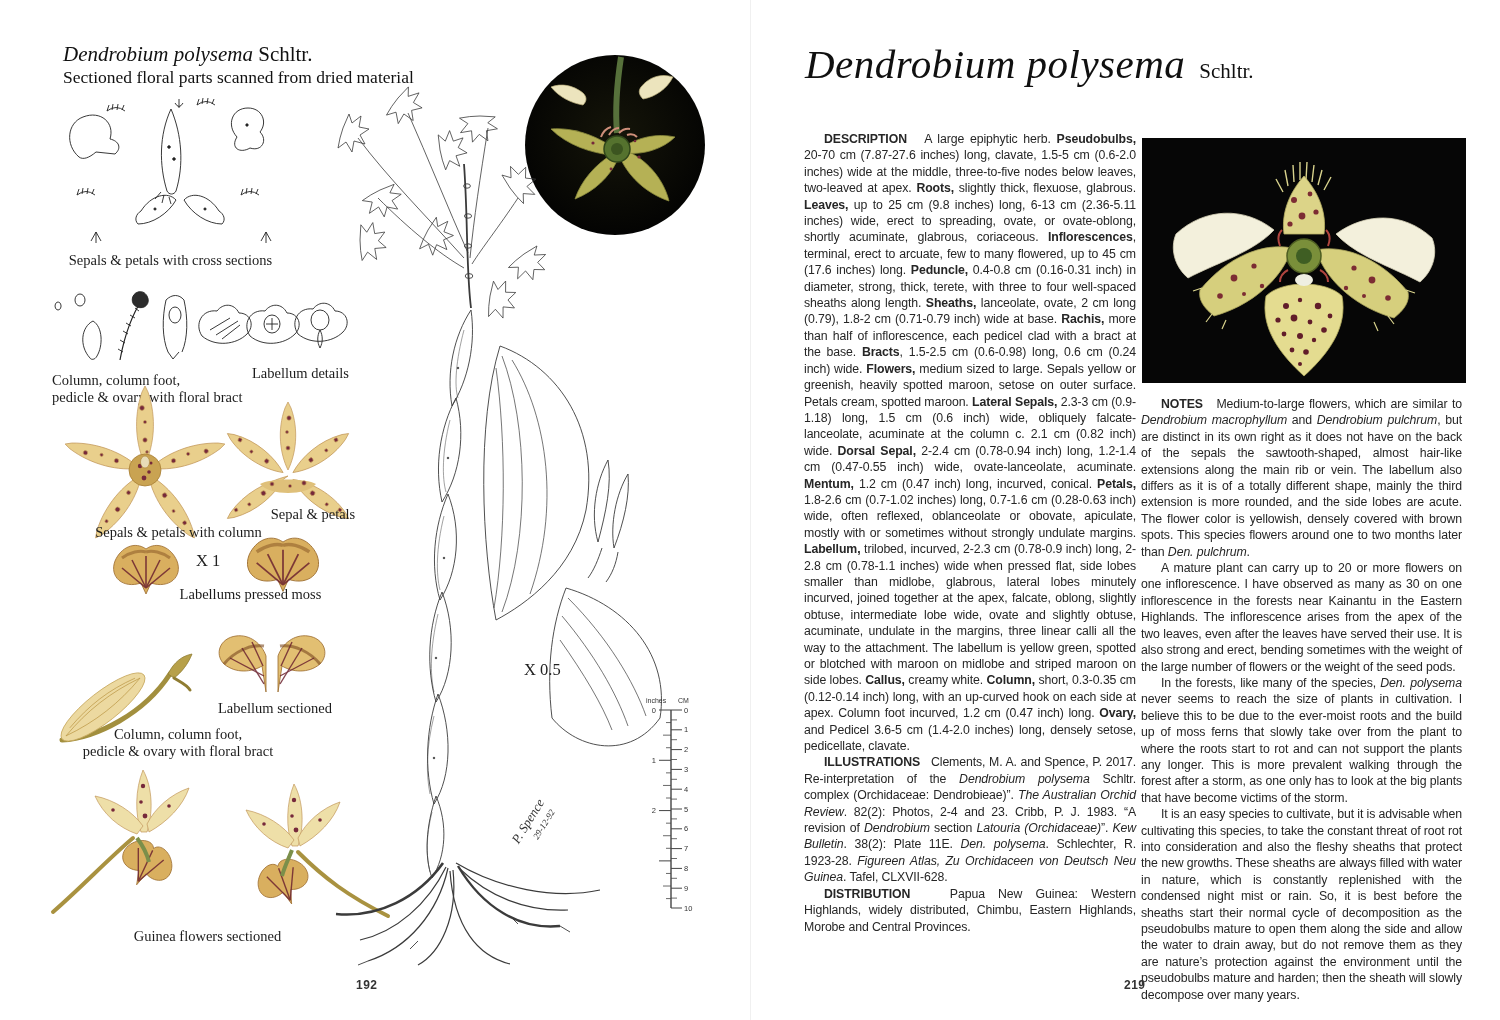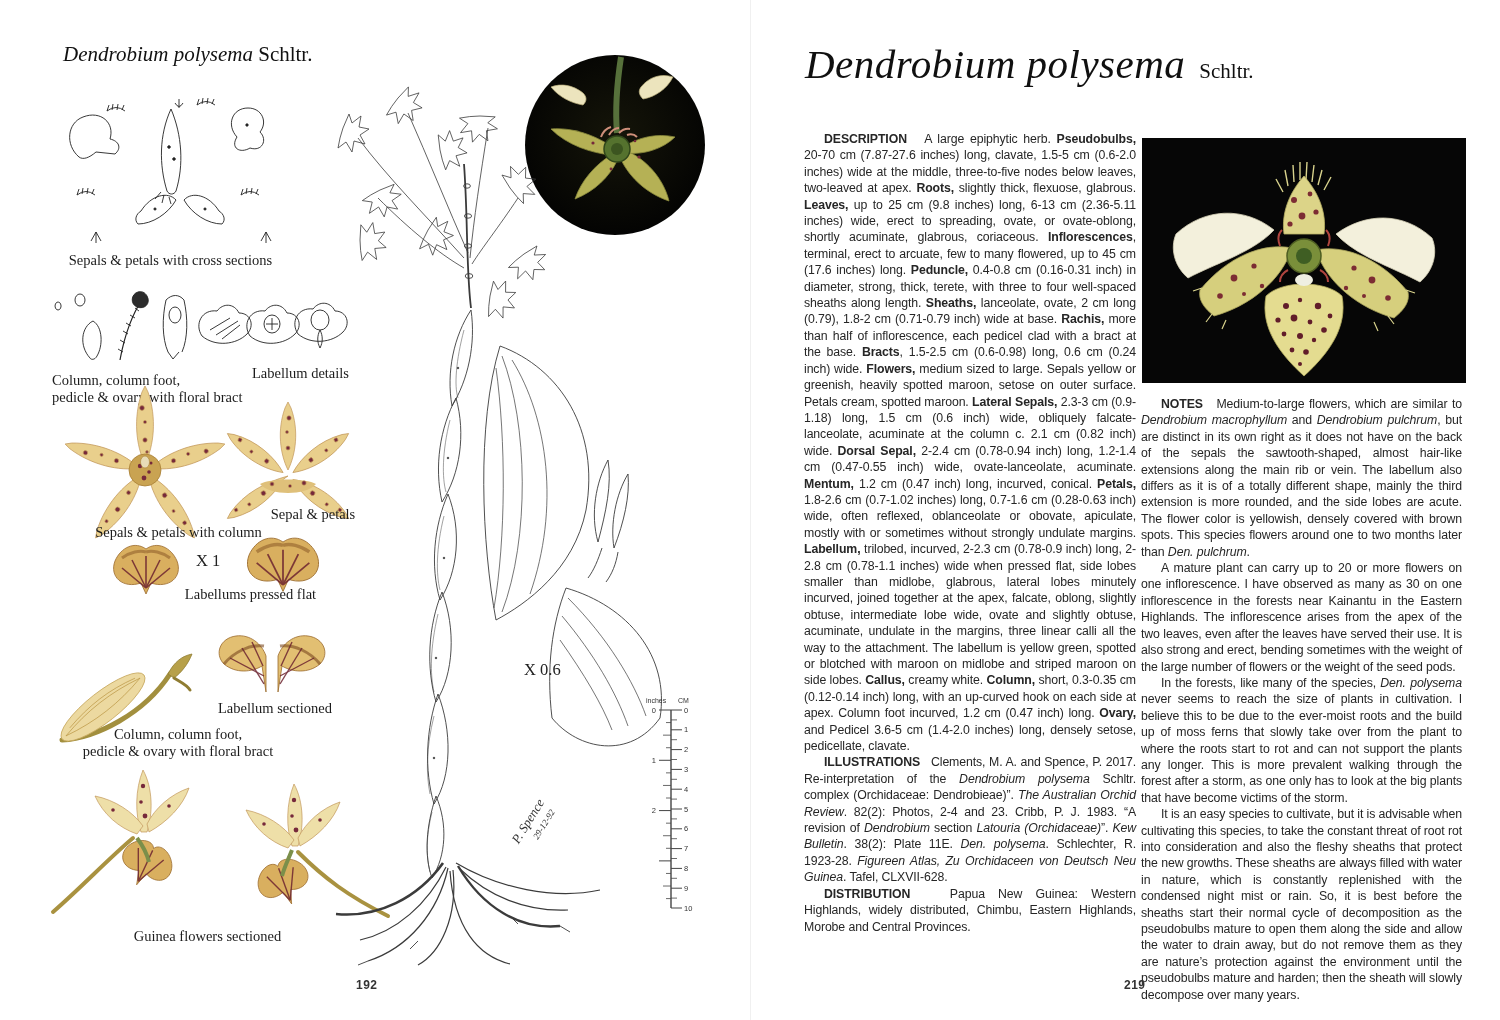--- a/index.html
+++ b/index.html
@@ -39,20 +39,21 @@
 <body>
 
 <div id="book">
 
   <div id="pageL" class="page">
 
     <div class="abs lp-title1" style="left:63px;top:42px;">
       <span class="sp">Dendrobium polysema</span>
       <span> <span>Schltr.</span></span>
     </div>
+    <div class="abs lp-title2" style="left:63px;top:66px;">Sectioned floral parts scanned from dried material</div>
 
     <svg class="abs lineart" style="left:55px;top:95px;" width="250" height="160" viewBox="0 0 250 160">
       <g stroke="#222" fill="none" stroke-width=".9">
         <path d="M24,62 C10,50 12,28 28,22 C46,15 60,28 55,44 C64,46 67,53 60,59 L41,57 C34,63 28,65 24,62 Z"></path>
         <path d="M112,96 C104,70 104,40 116,14 C127,40 129,70 121,96 C119,100 114,100 112,96 Z"></path>
         <circle cx="114" cy="52" r="1.3" fill="#222"></circle>
           <circle cx="119" cy="64" r="1.3" fill="#222"></circle>
         <path d="M106,97 l-6,7 m9,-4 l-2,8 m7,-6 l2,7"></path>
         <path d="M182,42 C171,30 177,13 193,13 C207,13 213,27 205,37 C213,45 207,57 195,53 C185,59 175,53 182,42 Z"></path>
         <circle cx="192" cy="30" r="1.2" fill="#222"></circle>
@@ -203,21 +204,21 @@
       <path d="M36,56 L31,45 C13,51 -1,39 5,23 C11,9 25,3 36,11 C47,3 61,9 67,23 C73,39 59,51 41,45 Z" fill="#d9af5f" stroke="#9a6a2c" stroke-width=".8"></path>
       <path d="M12,20 C20,14 30,12 36,14 M60,20 C52,14 42,12 36,14" stroke="#8a5a26" fill="none" stroke-width="3" opacity=".55"></path>
       <g stroke="#6d2430" stroke-width="1.6" fill="none" opacity=".85">
         <path d="M36,50 L36,18"></path>
           <path d="M36,50 L22,22"></path>
           <path d="M36,50 L50,22"></path>
         <path d="M36,50 L12,30"></path>
           <path d="M36,50 L60,30"></path>
       </g>
     </svg>
-    <div class="abs caption" style="left:148px;top:586px;width:205px;">Labellums pressed flat</div>
+    <div class="abs caption" style="left:148px;top:586px;width:205px;">Labellums pressed moss</div>
 
     <svg class="abs" style="left:48px;top:622px;" width="170" height="145" viewBox="0 0 170 145">
       <path d="M14,118 C48,116 96,92 122,52" stroke="#a28f3e" stroke-width="5" fill="none" stroke-linecap="round"></path>
       <g transform="rotate(-38 55 85)">
         <ellipse cx="55" cy="85" rx="52" ry="15" fill="#ecd9a0" stroke="#c7a85e" stroke-width=".8"></ellipse>
         <path d="M8,85 C40,78 70,78 102,85 M8,85 C40,92 70,92 102,85 M16,81 C45,75 70,75 98,82" stroke="#b99440" fill="none" stroke-width=".8" opacity=".8"></path>
       </g>
       <path d="M120,52 C126,40 134,34 144,32 C140,42 134,50 126,56 Z" fill="#b7a049" stroke="#8f7c32" stroke-width=".8"></path>
       <path d="M126,56 C132,60 138,62 142,68" stroke="#8f7c32" stroke-width="3" fill="none" stroke-linecap="round"></path>
     </svg>
@@ -412,21 +413,21 @@
           <path d="M100,893 l-10,4 m60,-24 l-8,8 m150,-23 l10,6 m-60,-16 l8,8"></path>
         </g>
 
         <g transform="rotate(-58 268 752)" fill="#333" stroke="none" font-family="Liberation Serif, serif" font-style="italic">
           <text x="238" y="750" font-size="13">P. Spence</text>
           <text x="252" y="764" font-size="9">29-12-92</text>
         </g>
       </g>
     </svg>
 
-    <div class="abs scale-label" style="left:524px;top:660px;">X 0.6</div>
+    <div class="abs scale-label" style="left:524px;top:660px;">X 0.5</div>
 
     <svg id="ruler" class="abs" style="left:644px;top:694px;" width="54" height="230" viewBox="0 0 54 230">
         <line x1="27" y1="16" x2="27" y2="214" stroke="#444" stroke-width="1.4"></line>
         <text x="2" y="9" font-size="7" fill="#333" font-family="Liberation Sans, sans-serif">inches</text>
         <text x="34" y="9" font-size="7" fill="#333" font-family="Liberation Sans, sans-serif">CM</text>
         <line x1="27" y1="16" x2="38" y2="16" stroke="#444" stroke-width="1"></line>
         <text x="40" y="18.6" font-size="7.5" fill="#333" font-family="Liberation Sans, sans-serif">0</text>
         <line x1="27" y1="25.9" x2="33" y2="25.9" stroke="#444" stroke-width="0.8"></line>
         <line x1="27" y1="35.8" x2="38" y2="35.8" stroke="#444" stroke-width="1"></line>
         <text x="40" y="38.4" font-size="7.5" fill="#333" font-family="Liberation Sans, sans-serif">1</text>

